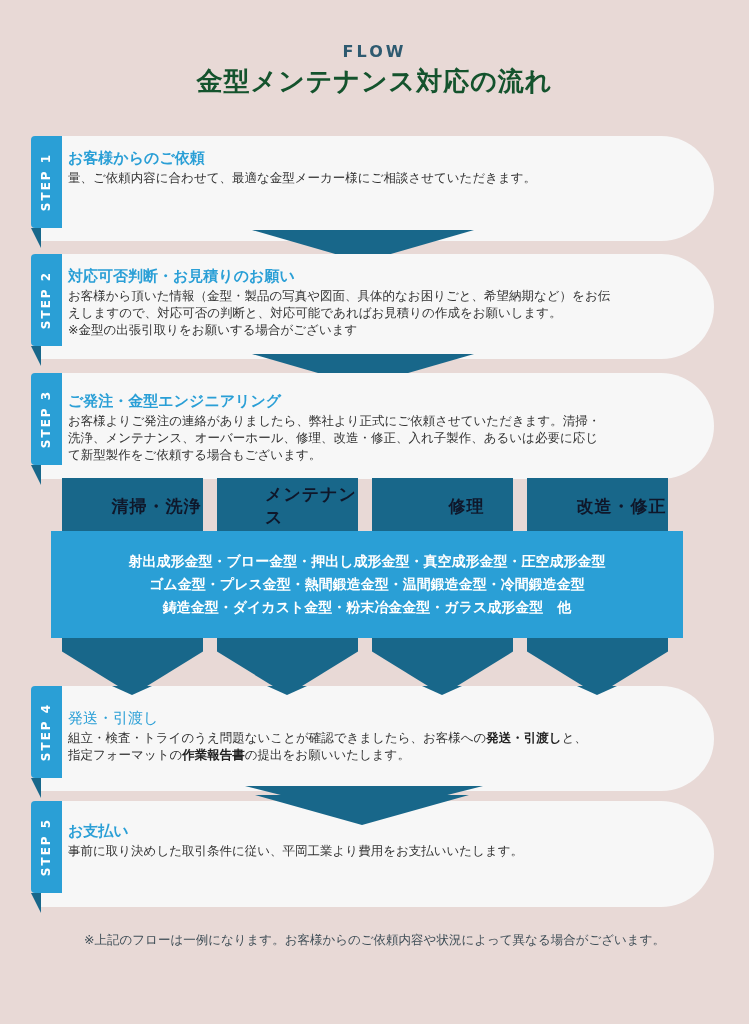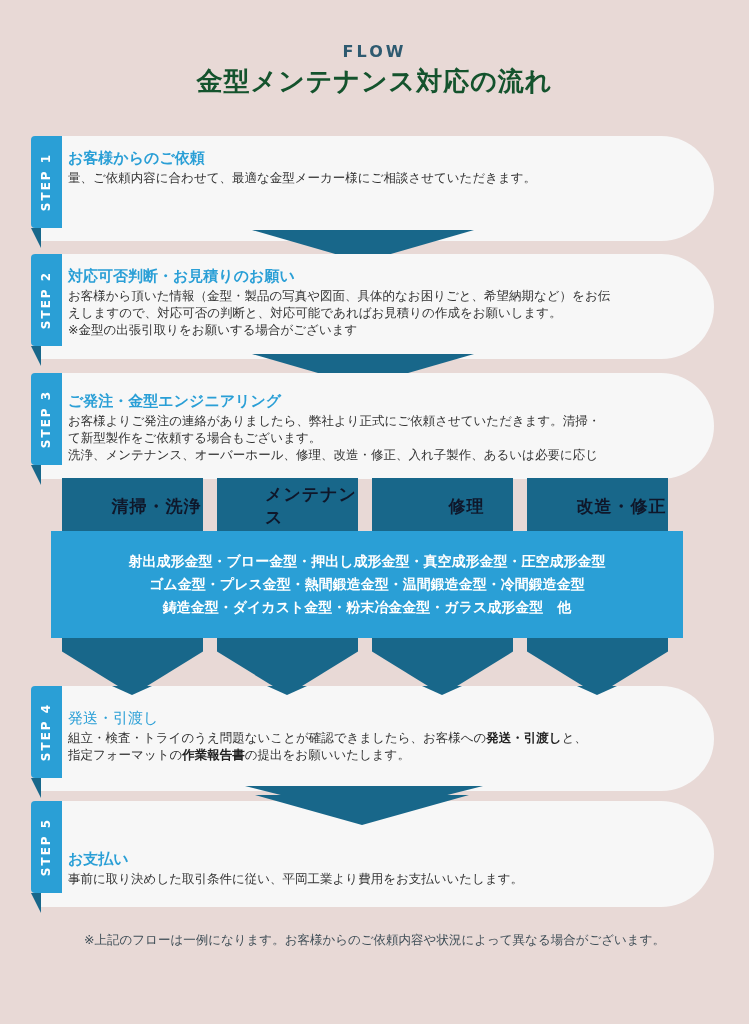--- a/index.html
+++ b/index.html
@@ -119,22 +119,22 @@
 
 <div class="step-card" style="top:373px; height:106px;">
   <div class="step-tab">
     <span class="step-tab-label">STEP 3</span>
   </div>
   <div class="step-tab-fold"></div>
   <div class="step-body" style="top:18px;">
     <div class="step-heading">ご発注・金型エンジニアリング</div>
     <div class="step-text">
       <div>お客様よりご発注の連絡がありましたら、弊社より正式にご依頼させていただきます。清掃・</div>
+      <div>洗浄、メンテナンス、オーバーホール、修理、改造・修正、入れ子製作、あるいは必要に応じ</div>
       <div>て新型製作をご依頼する場合もございます。</div>
-      <div>洗浄、メンテナンス、オーバーホール、修理、改造・修正、入れ子製作、あるいは必要に応じ</div>
     </div>
   </div>
 </div>
 
 <div class="service-col" style="left:62px;"></div>
 <div class="service-col" style="left:217px;"></div>
 <div class="service-col" style="left:372px;"></div>
 <div class="service-col" style="left:527px;"></div>
 
 <div class="service-label" style="left:62px;">清掃・洗浄</div>
@@ -168,21 +168,21 @@
   <div style="position:absolute; left:422px; top:0; width:0; height:0; border-left:20px solid transparent; border-right:20px solid transparent; border-top:9px solid #18678a;"></div>
   <div style="position:absolute; left:577px; top:0; width:0; height:0; border-left:20px solid transparent; border-right:20px solid transparent; border-top:9px solid #18678a;"></div>
 </div>
 <div class="down-arrow" style="left:245px; top:786px; border-left-width:119px; border-right-width:119px; border-top-width:30px;"></div>
 
 <div class="step-card" style="top:801px; height:106px;">
   <div class="step-tab">
     <span class="step-tab-label">STEP 5</span>
   </div>
   <div class="step-tab-fold"></div>
-  <div class="step-body" style="top:20px;margin-top:28px;">
+  <div class="step-body" style="top:20px;">
     <div class="step-heading">お支払い</div>
     <div class="step-text">
       <div>事前に取り決めした取引条件に従い、平岡工業より費用をお支払いいたします。</div>
     </div>
   </div>
 </div>
 <div class="down-arrow" style="left:255px; top:795px; border-left-width:107px; border-right-width:107px; border-top-width:30px; z-index:2;"></div>
 
 <div class="footnote">※上記のフローは一例になります。お客様からのご依頼内容や状況によって異なる場合がございます。</div>
 

